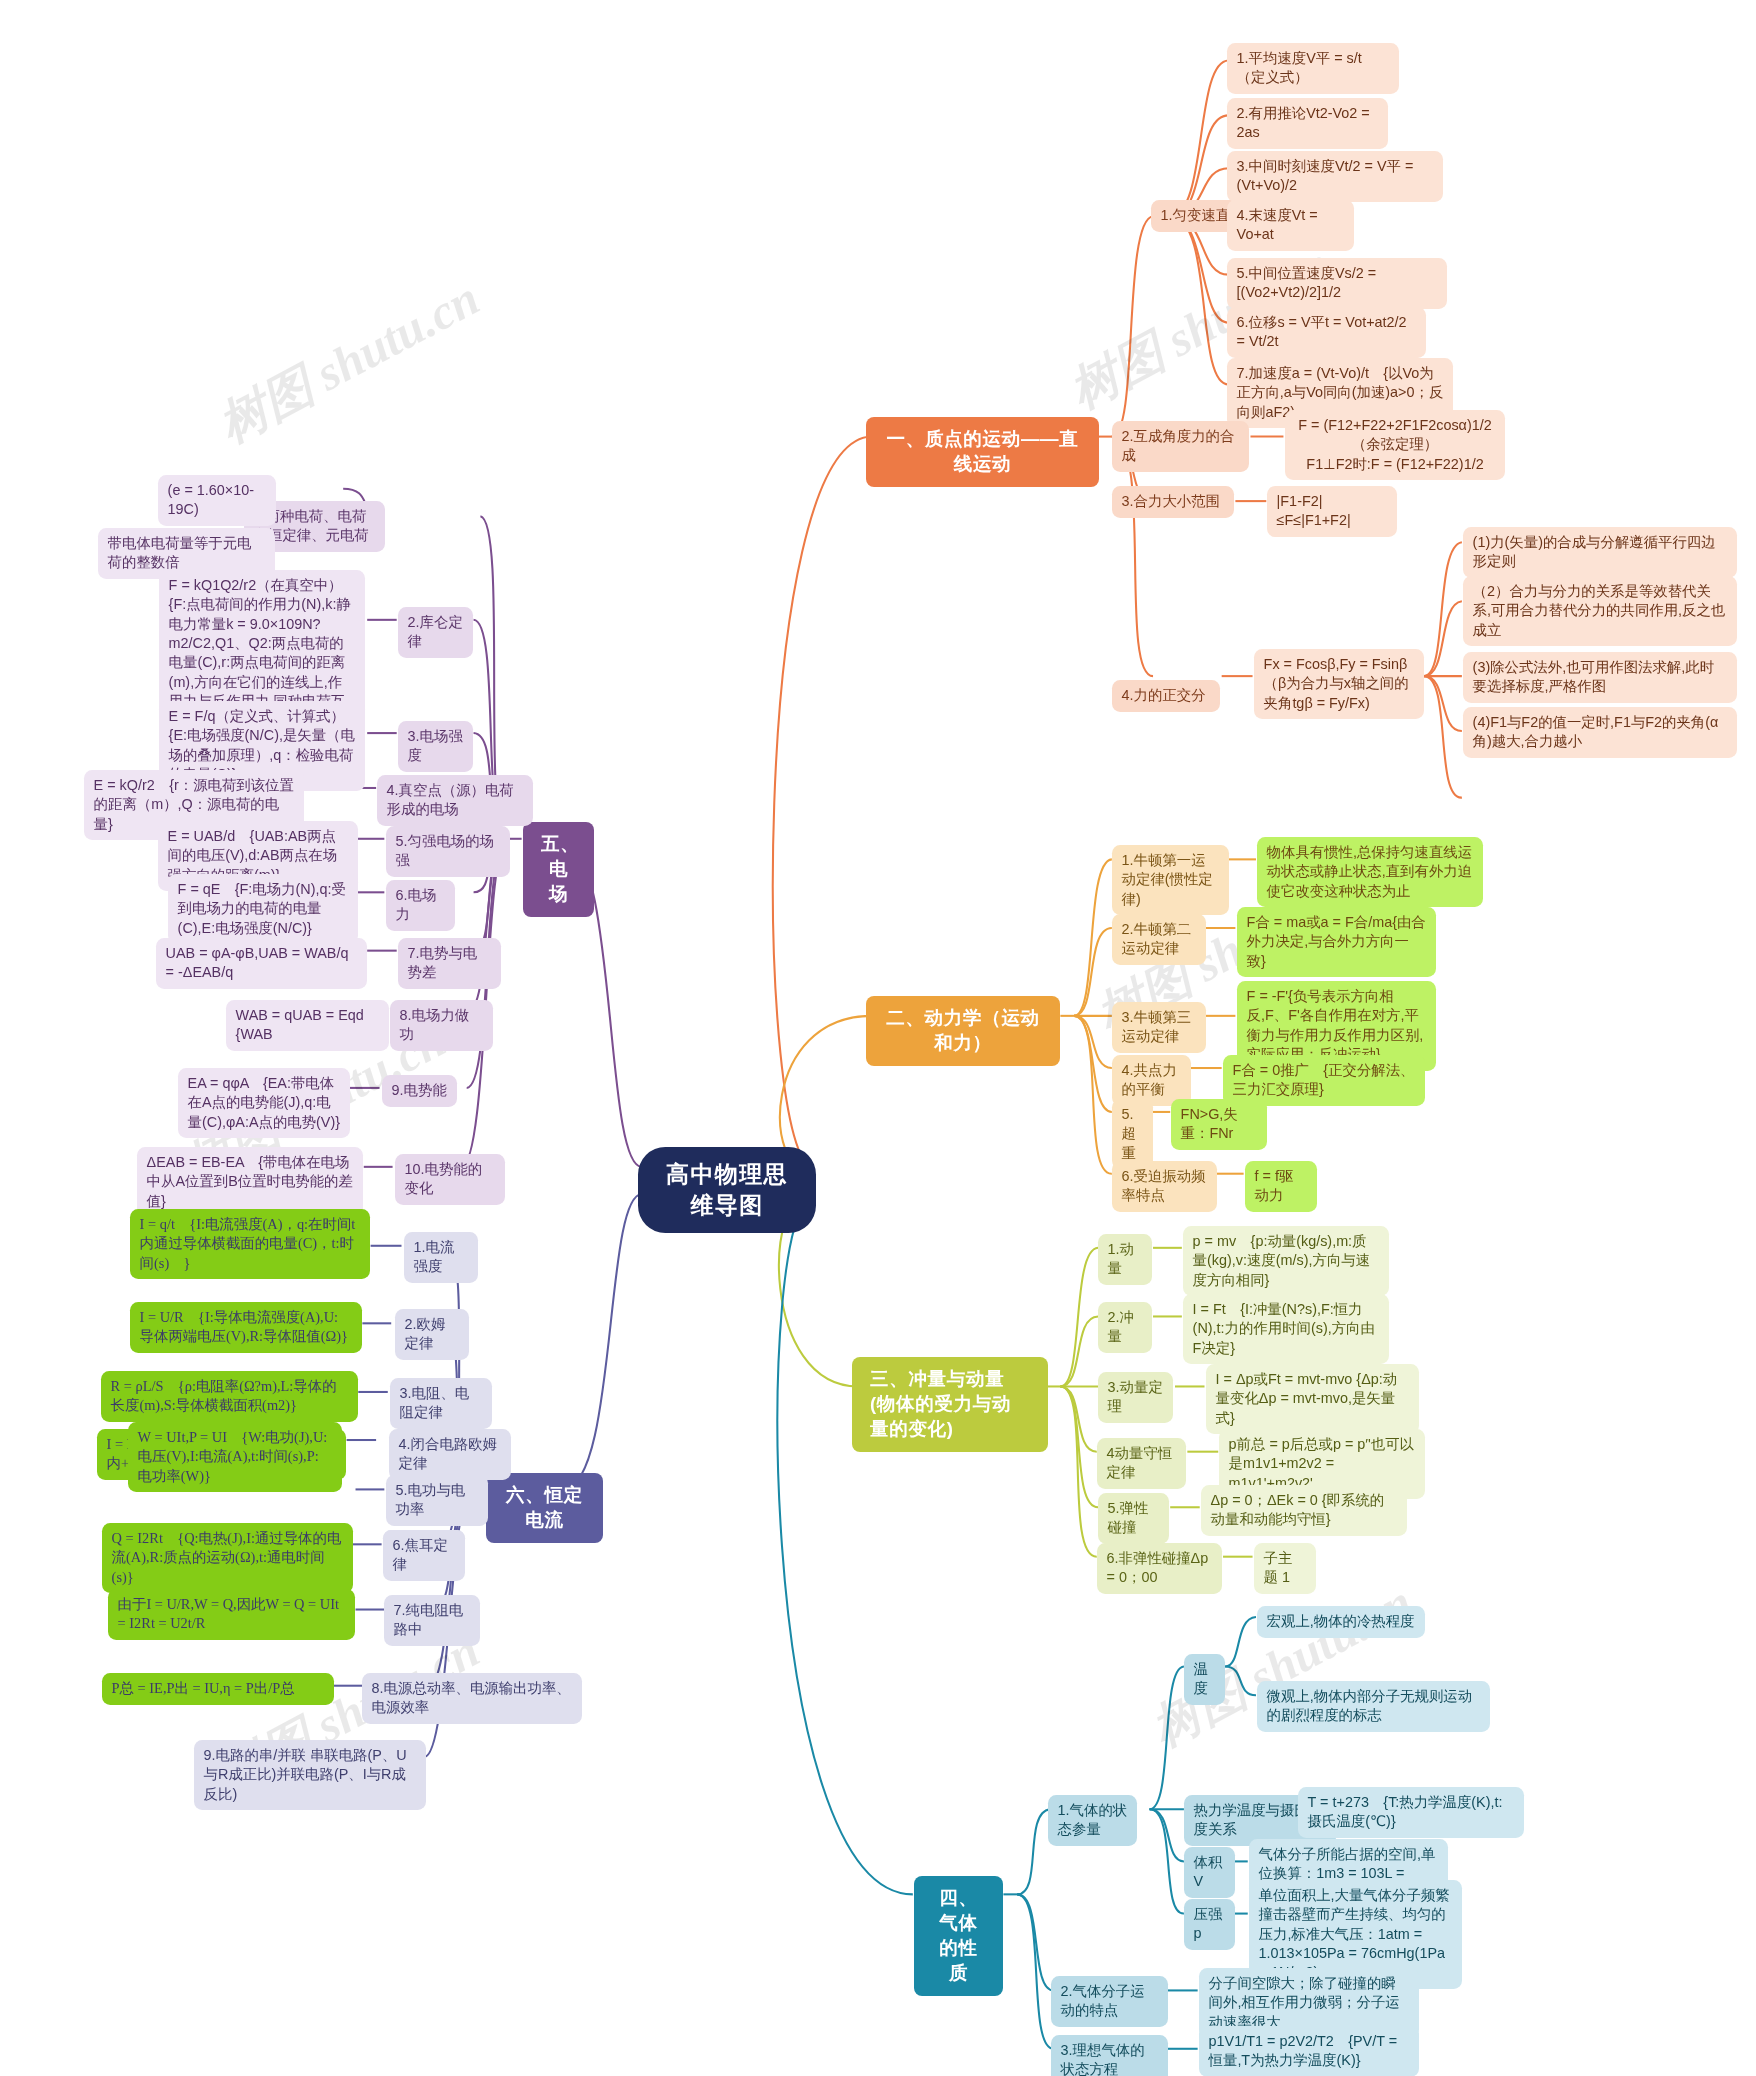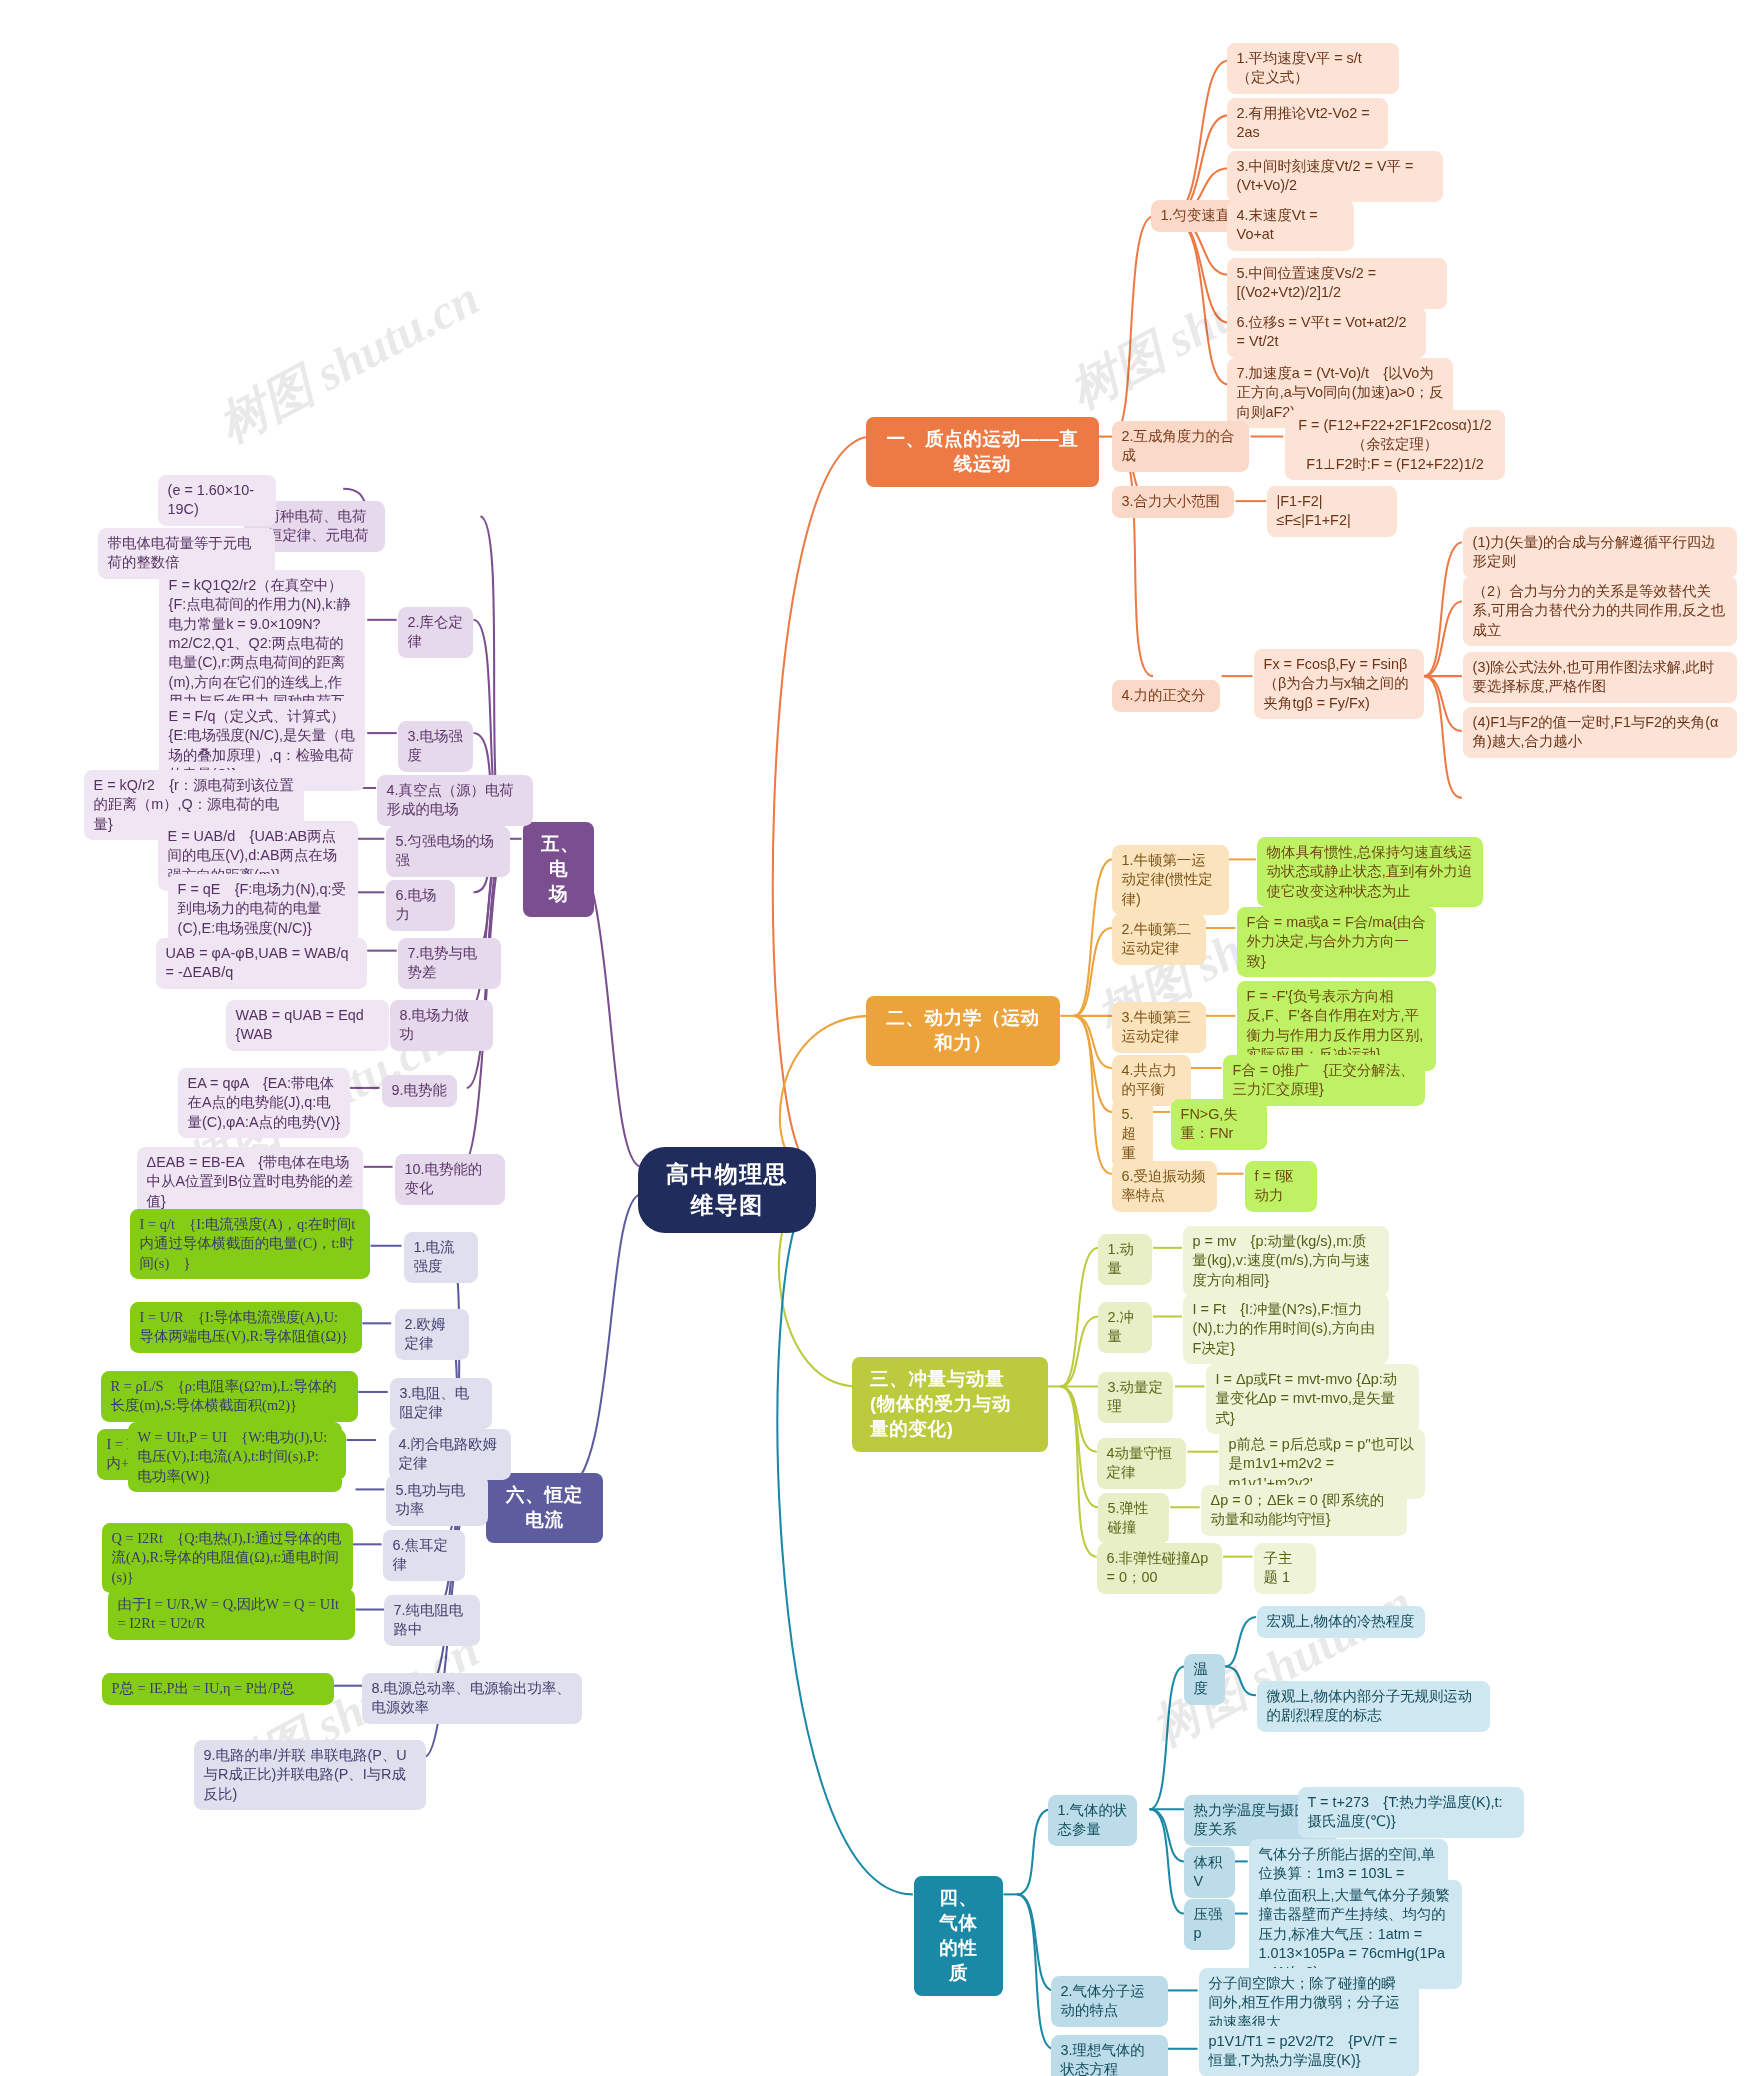--- a/index.html
+++ b/index.html
@@ -338,21 +338,21 @@
   <div class="node l3 i3" style="left:101px; top:1371px; width:257px;">R = ρL/S　{ρ:电阻率(Ω?m),L:导体的长度(m),S:导体横截面积(m2)}</div>
 
   <div class="node l2 i2" style="left:389px; top:1429px; width:122px;">4.闭合电路欧姆定律</div>
   <div class="node l3 i3" style="left:97px; top:1429px; width:249px;">I = E/(r+R)或E = Ir+IR也可以是E = U内+U外</div>
 
   <div class="node l2 i2" style="left:386px; top:1475px; width:102px;">5.电功与电功率</div>
   <div class="node l3 i3" style="left:102px; top:1422px; width:214px;margin-left:26px;">W = UIt,P = UI　{W:电功(J),U:电压(V),I:电流(A),t:时间(s),P:电功率(W)}</div>
 
   <div class="node l2 i2" style="left:383px; top:1530px; width:82px;">1</div>
   <div class="node l2 i2" style="left:383px; top:1530px; width:82px;">6.焦耳定律</div>
-  <div class="node l3 i3" style="left:102px; top:1523px; width:251px;">Q = I2Rt　{Q:电热(J),I:通过导体的电流(A),R:导体的电阻值(Ω),t:通电时间(s)}</div>
+  <div class="node l3 i3" style="left:102px; top:1523px; width:251px;">Q = I2Rt　{Q:电热(J),I:通过导体的电流(A),R:质点的运动(Ω),t:通电时间(s)}</div>
 
   <div class="node l2 i2" style="left:384px; top:1595px; width:96px;">7.纯电阻电路中</div>
   <div class="node l3 i3" style="left:108px; top:1589px; width:247px;">由于I = U/R,W = Q,因此W = Q = UIt = I2Rt = U2t/R</div>
 
   <div class="node l2 i2" style="left:362px; top:1673px; width:220px;">8.电源总动率、电源输出功率、电源效率</div>
   <div class="node l3 i3" style="left:102px; top:1673px; width:232px;">P总 = IE,P出 = IU,η = P出/P总</div>
 
   <div class="node l2 i2" style="left:194px; top:1740px; width:232px;">9.电路的串/并联 串联电路(P、U与R成正比)并联电路(P、I与R成反比)</div>
 
 </div>

